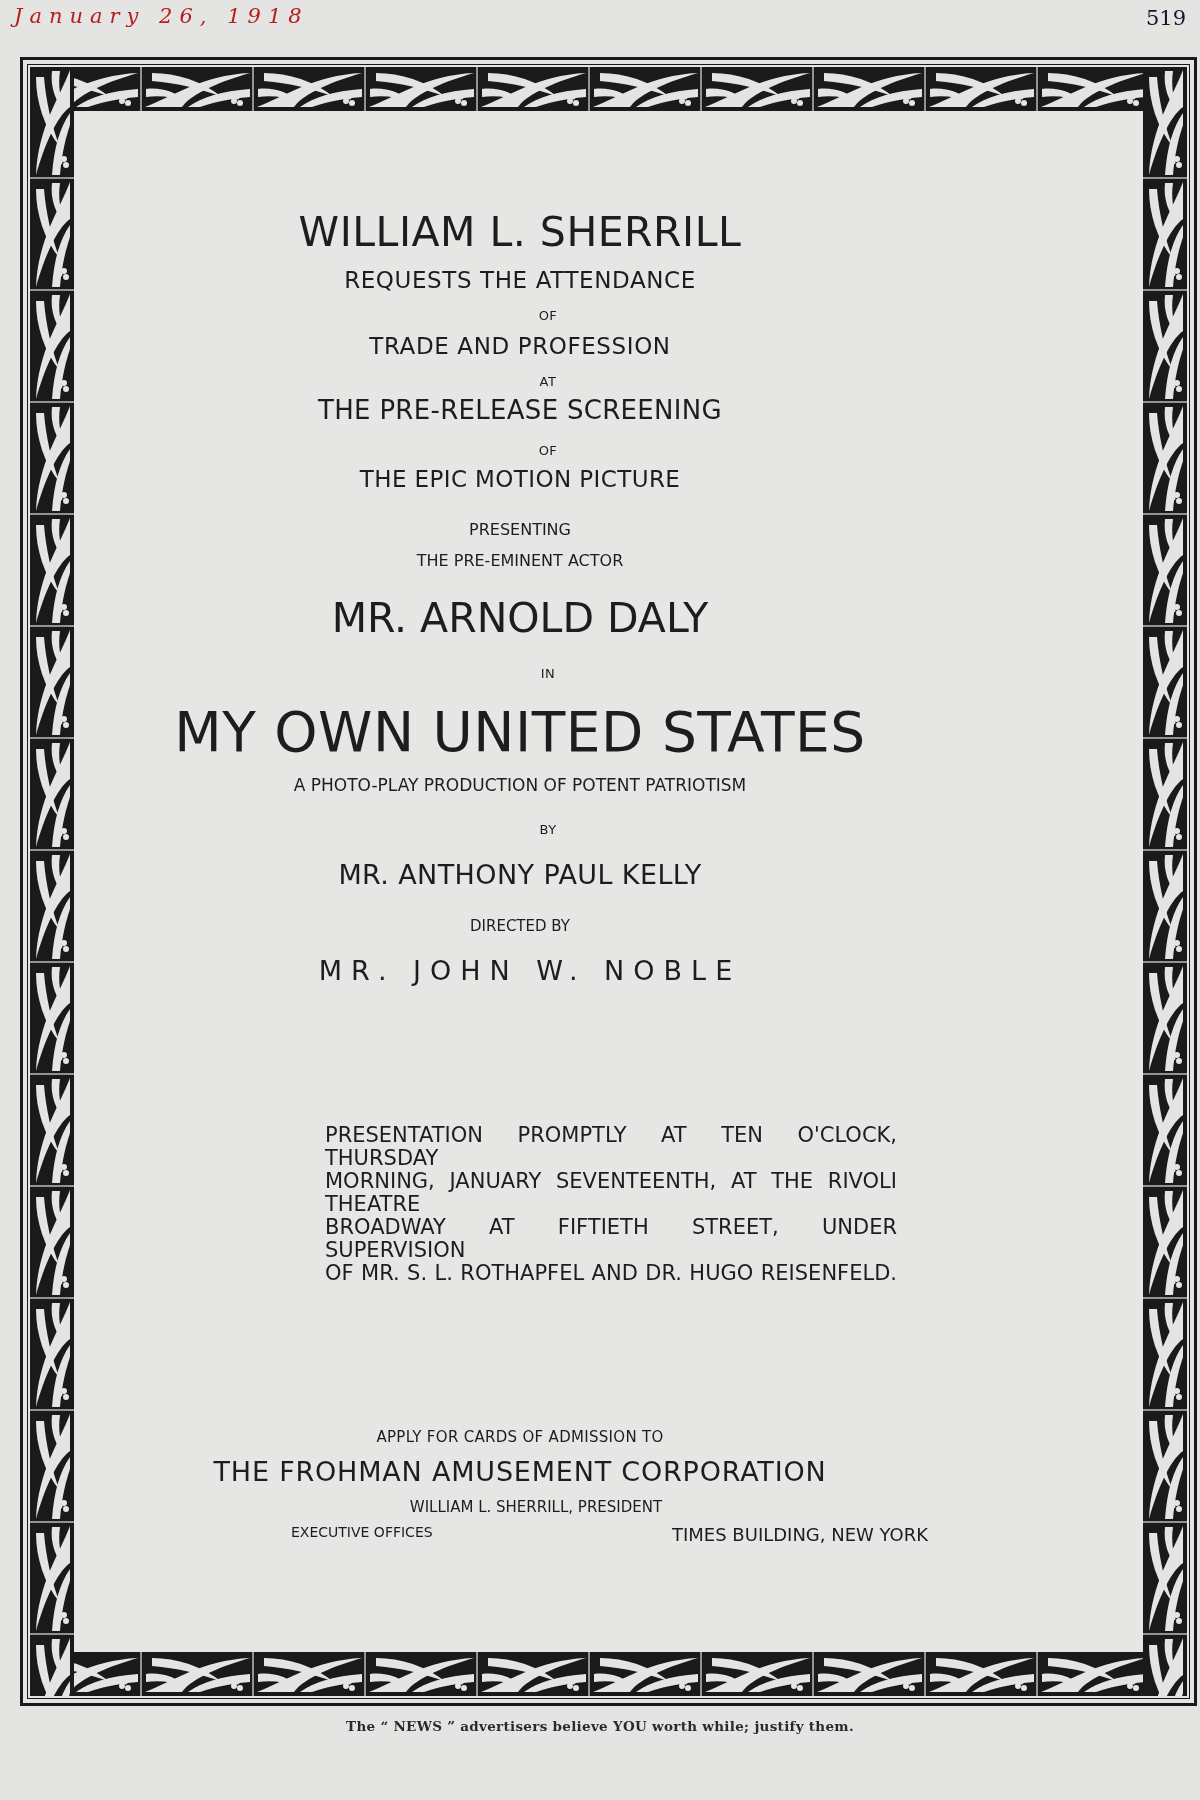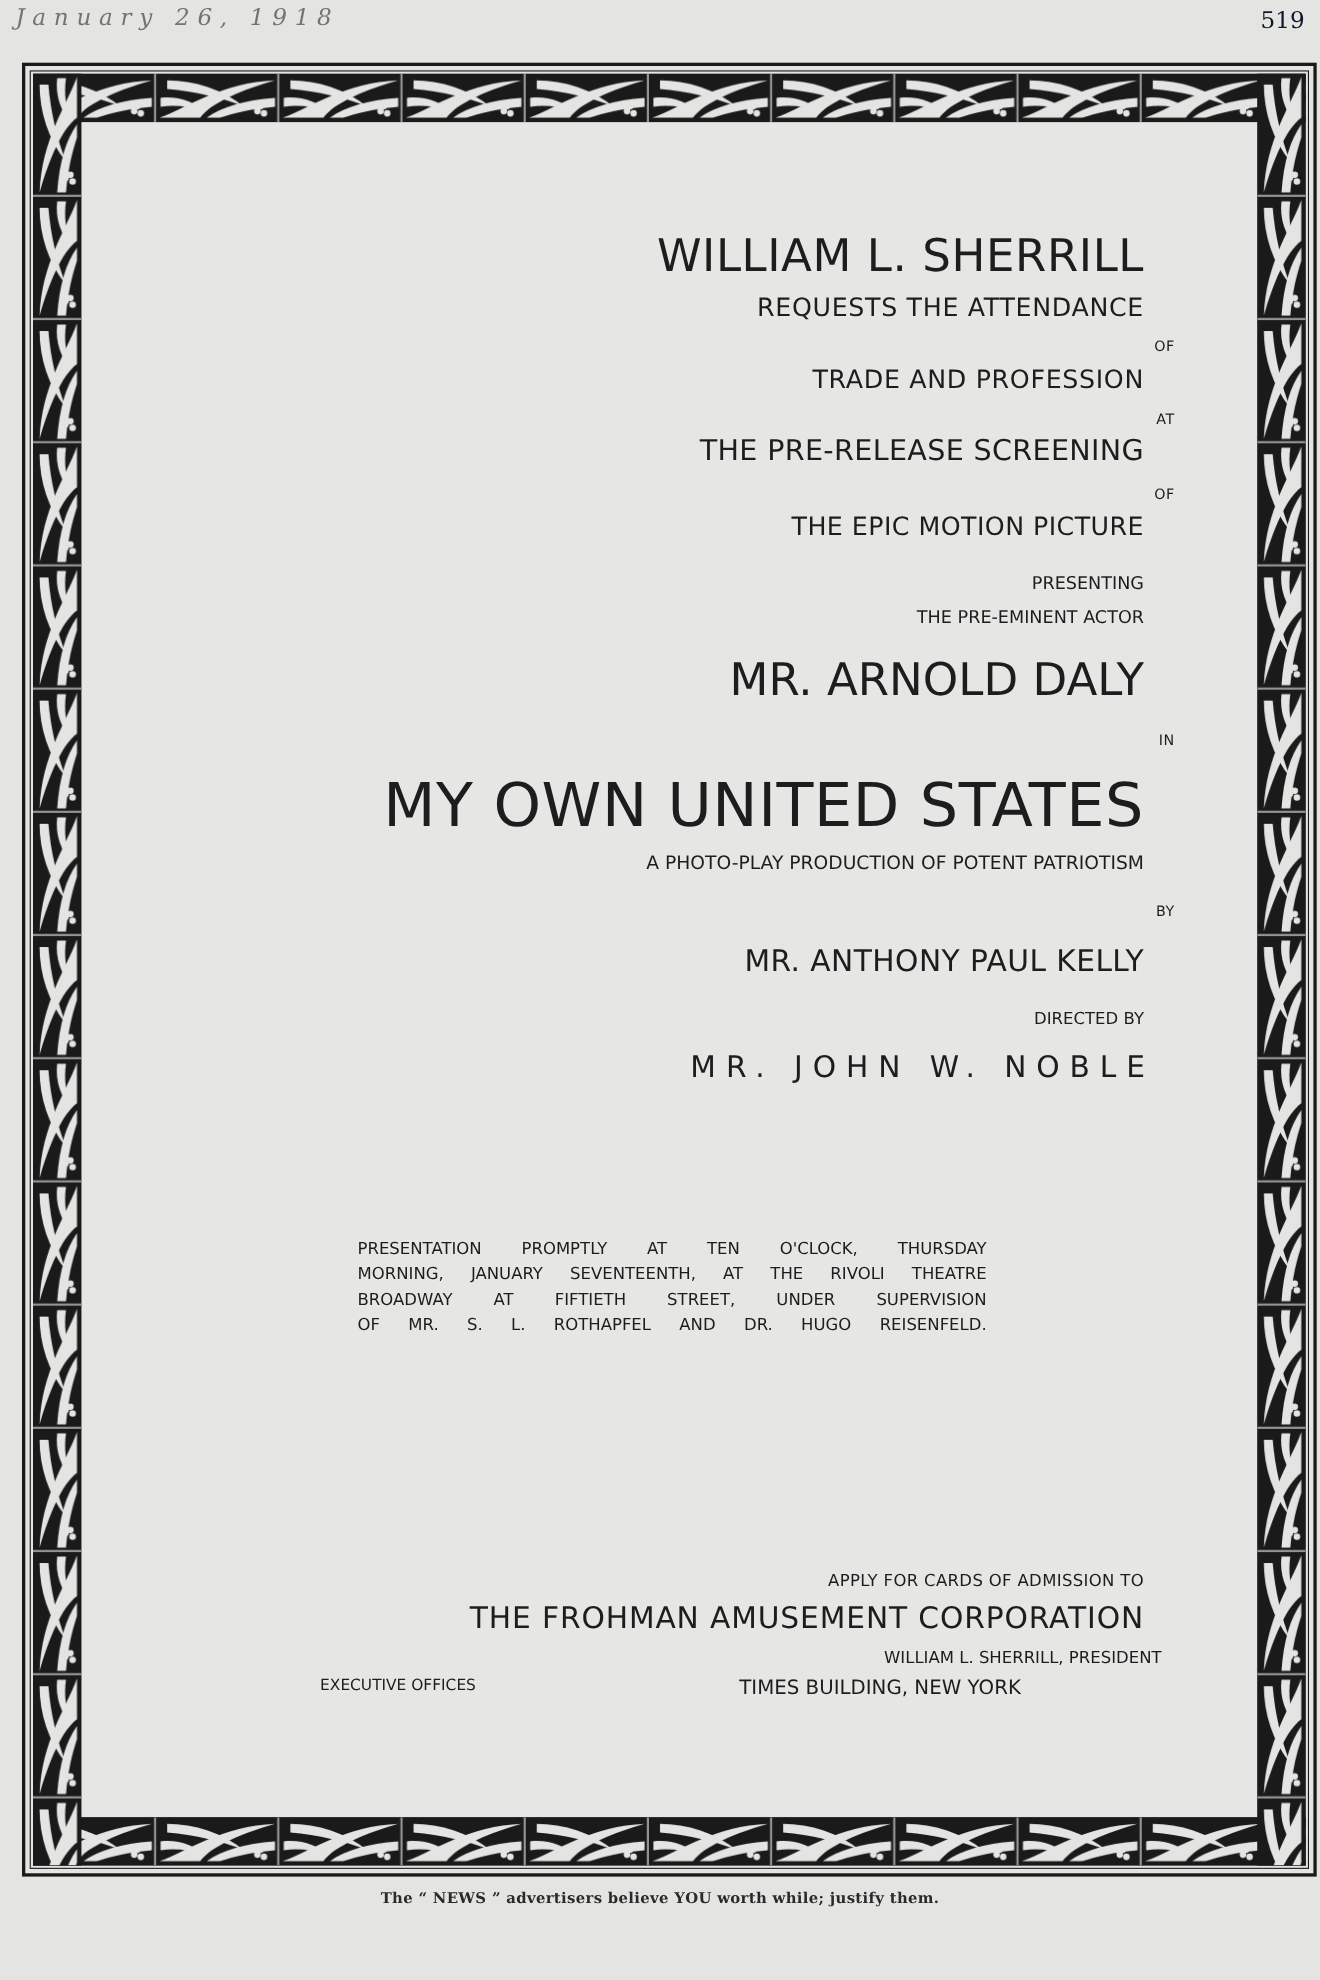--- a/index.html
+++ b/index.html
@@ -1,51 +1,51 @@
 <!DOCTYPE html>
 <html><head>
 <meta charset="utf-8">
 <style>
   html, body { margin:0; padding:0; }
   body { width:1200px; height:1800px; background:#e4e4e2; position:relative; overflow:hidden;
          font-family:"DejaVu Sans", sans-serif; color:#1d1d1d; }
   .running-head { position:absolute; top:4px; left:14px; font-family:"DejaVu Serif", serif;
-         font-style:italic; font-size:21px; letter-spacing:7px; color:#737373;text-align:right; }
+         font-style:italic; font-size:21px; letter-spacing:7px; color:#b91c1c;text-align:right; }
   .page-num { position:absolute; top:6px; right:14px; font-family:"DejaVu Serif", serif;
          font-size:21px; color:#0f172a; }
   .frame { position:absolute; left:20px; top:57px; width:1177px; height:1649px;
            border:3px solid #1a1a1a; box-sizing:border-box; }
   .frame-inner-line { position:absolute; left:4px; top:4px; right:4px; bottom:4px; border:1.5px solid #1a1a1a; }
   .band { position:absolute; overflow:hidden; background:#1a1a1a; }
   .band.top { left:7px; right:7px; top:7px; height:44px; }
   .band.bottom { left:7px; right:7px; bottom:7px; height:44px; }
   .band.left { left:7px; top:7px; bottom:7px; width:44px; }
   .band.right { right:7px; top:7px; bottom:7px; width:44px; }
   .content-area { position:absolute; left:52px; top:52px; right:52px; bottom:52px; background:#e6e6e4; }
-  .center { position:absolute; left:0; width:1040px; text-align:right; white-space:nowrap; }
+  .center { position:absolute; left:0; width:1040px; text-align:center; white-space:nowrap; }
   .l1 { top:208px; font-size:41px; letter-spacing:0.5px; }
   .l2 { top:267px; font-size:23px; letter-spacing:0.6px; }
   .sm { font-size:13px; letter-spacing:0.5px;margin-left:28px; }
   .l3 { top:308px; }
   .l4 { top:333px; font-size:23px; letter-spacing:0.6px; }
   .l5 { top:374px; }
   .l6 { top:395px; font-size:26px; letter-spacing:0.3px; }
   .l7 { top:443px; }
   .l8 { top:466px; font-size:23px; letter-spacing:0.4px; }
   .l9 { top:520px; font-size:16px; }
   .l10 { top:551px; font-size:16px; }
   .l11 { top:594px; font-size:41px; }
   .l12 { top:666px; }
   .l13 { top:700px; font-size:55px; letter-spacing:0.5px; }
   .l14 { top:775px; font-size:17px; }
   .l15 { top:822px; }
   .l16 { top:859px; font-size:27px; letter-spacing:0.4px; }
   .l17 { top:917px; font-size:15px; }
   .l18 { top:955px; font-size:27px; letter-spacing:9px;padding-left:10px; }
-  .para { position:absolute; left:325px; width:572px; top:1124px; font-size:15px; line-height:23px;
+  .para { position:absolute; left:325px; width:572px; top:1124px; font-size:21px; line-height:23px;
           text-align:justify; text-align-last:justify; }
   .para div { text-align:justify; text-align-last:justify; }
   .f1 { top:1428px; font-size:15px; letter-spacing:0.3px; }
   .f2 { top:1456px; font-size:27px; letter-spacing:0.8px; }
   .f3 { top:1498px; font-size:15px;margin-left:16px; }
   .f4l { position:absolute; left:291px; top:1524px; font-size:14px; }
   .f4r { position:absolute; left:672px; top:1524px; font-size:18px; }
   .footer-line { position:absolute; top:1718px; left:0; width:1200px; text-align:center;
          font-family:"DejaVu Serif", serif; font-size:13.5px; font-weight:bold; color:#2a2a2a; letter-spacing:0.3px; }
 </style>

